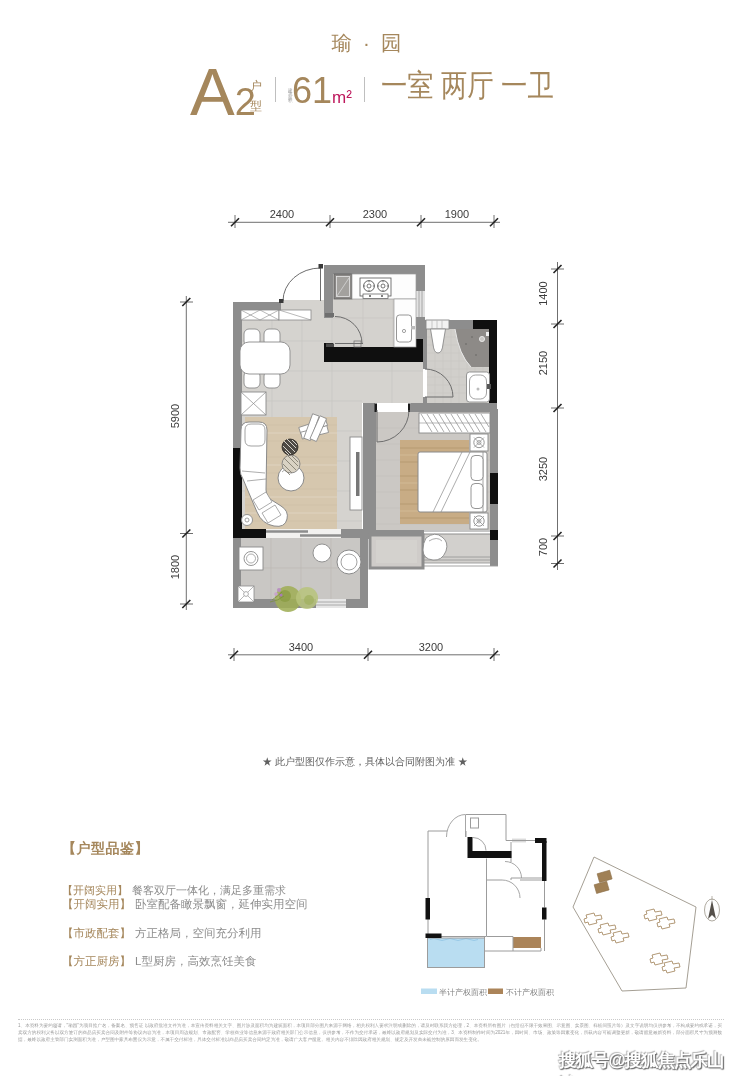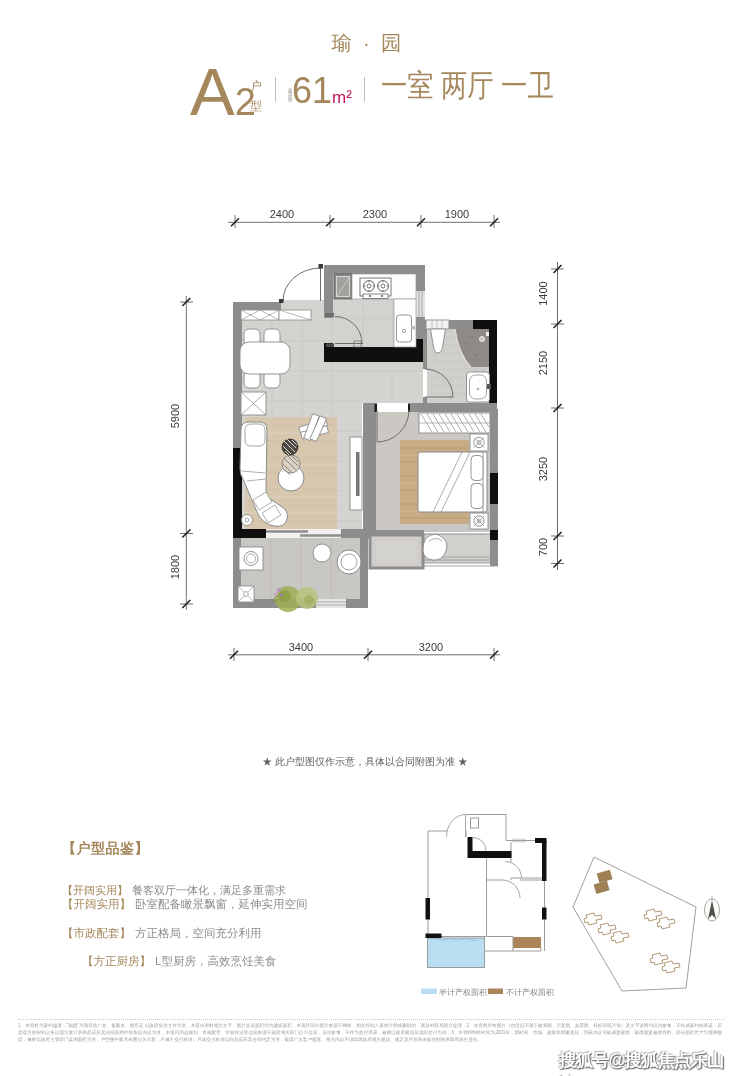--- a/index.html
+++ b/index.html
@@ -509,21 +509,21 @@
 </g>
 
 </svg>
 
 <div class="abs" style="left:0;top:755px;width:730px;text-align:center;font-size:10px;color:#606060;">★ 此户型图仅作示意，具体以合同附图为准 ★</div>
 
 <div class="abs gold" style="left:62px;top:840px;font-size:14px;font-weight:bold;letter-spacing:0.5px;white-space:nowrap;text-align:center;">【户型品鉴】</div>
 <div class="abs" style="left:62px;top:883px;font-size:11px;color:#8c8c8c;white-space:nowrap;"><span class="gold">【开阔实用】</span><span style="display:inline-block;width:4px;"></span>餐客双厅一体化，满足多重需求</div>
 <div class="abs" style="left:62px;top:897.4px;font-size:11.5px;color:#8c8c8c;white-space:nowrap;"><span class="gold">【开阔实用】</span><span style="display:inline-block;width:4px;"></span>卧室配备瞰景飘窗，延伸实用空间</div>
 <div class="abs" style="left:62px;top:925.8px;font-size:11.5px;color:#8c8c8c;white-space:nowrap;"><span class="gold">【市政配套】</span><span style="display:inline-block;width:4px;"></span>方正格局，空间充分利用</div>
-<div class="abs" style="left:62px;top:954.2px;font-size:11.5px;color:#8c8c8c;white-space:nowrap;margin-left:20px;"><span class="gold">【方正厨房】</span><span style="display:inline-block;width:4px;"></span>L型厨房，高效烹饪美食</div>
+<div class="abs" style="left:62px;top:954.2px;font-size:11.5px;color:#8c8c8c;white-space:nowrap;"><span class="gold">【方正厨房】</span><span style="display:inline-block;width:4px;"></span>L型厨房，高效烹饪美食</div>
 
 <svg class="abs" style="left:405px;top:800px;" width="335" height="200" viewBox="405 800 335 200">
 
 <g>
 <rect x="427.5" y="938" width="57" height="29.5" fill="#b9ddf1"></rect>
 <path d="M430,939.5 q4,-2 8,0 q4,2 8,0 q4,-2 8,0 q4,2 8,0 q4,-2 8,0 q4,2 8,0" fill="none" stroke="#8fc4e4" stroke-width="0.8"></path>
 </g>
 
 <rect x="513" y="937" width="28" height="11" fill="#ab8459"></rect>
 

